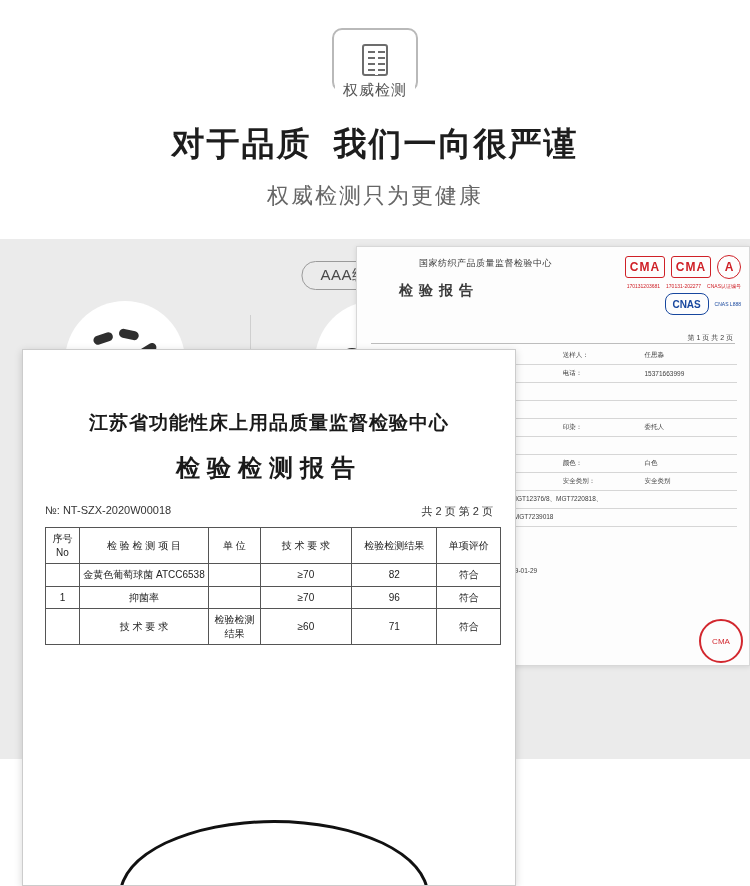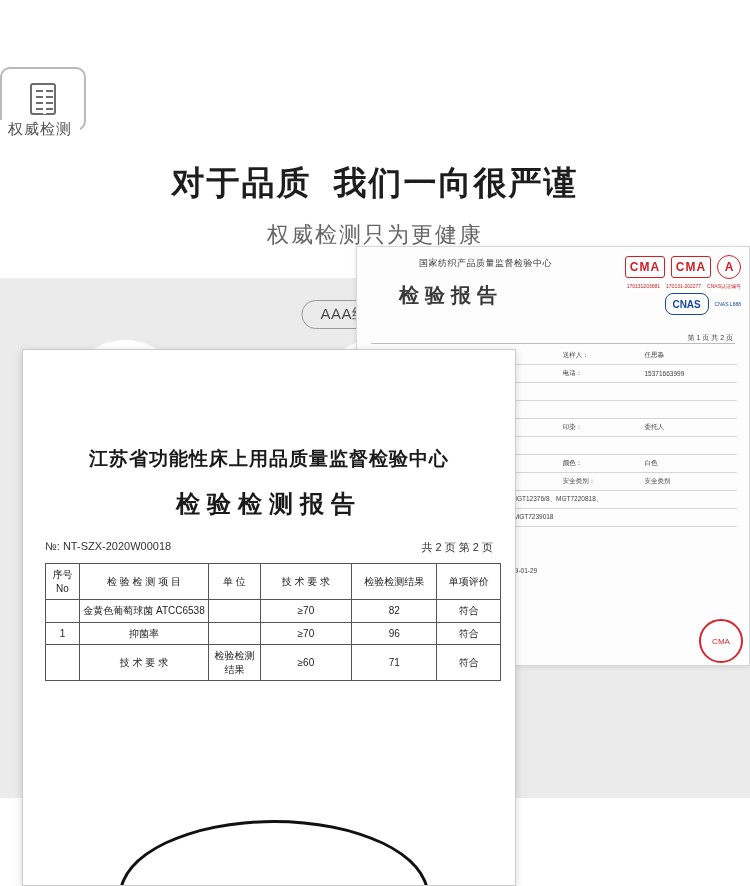--- a/index.html
+++ b/index.html
@@ -13,22 +13,21 @@
     position: relative;
     color: #2b2b2b;
   }
 
   
   .badge-wrap {
     width: 100%;
     padding-top: 28px;
     display: flex;
     flex-direction: column;
-    align-items: flex-start;
-    margin-top: 39px;
+    align-items: center;
   }
   .badge-box {
     width: 86px;
     height: 64px;
     border: 2px solid #b9b9b9;
     border-radius: 10px;
     display: flex;
     align-items: center;
     justify-content: center;
     position: relative;
@@ -184,21 +183,21 @@
   .cert-back .cb-head {
     margin: 10px 0 0 0;
     text-align: left;
     padding-left: 14px;
   }
   .cb-line1 { font-size: 9px; letter-spacing: 0.5px; }
   .cb-line2 { font-size: 9px; letter-spacing: 0.5px; margin-top: 3px; padding-left: 48px;}
   .cb-title {
     margin-top: 12px;
     padding-left: 42px;
-    font-size: 20px;
+    font-size: 14px;
     font-weight: bold;
     letter-spacing: 6px;
   }
   .cb-seals {
     position: absolute;
     right: 8px; top: 8px;
     display: flex;
     flex-direction: column;
     align-items: flex-end;
     gap: 4px;
@@ -275,21 +274,21 @@
     left: 22px;
     top: 349px;
     width: 494px;
     height: 537px;
     background: #ffffff;
     border: 1px solid #cccccc;
     box-shadow: 0 2px 8px rgba(0,0,0,0.16);
     overflow: hidden;
   }
   .cf-title {
-    margin-top: 96px;
+    margin-top: 60px;
     text-align: center;
     font-size: 19px;
     font-weight: bold;
     letter-spacing: 1px;
     color: #1a1a1a;
   }
   .cf-subtitle {
     margin-top: 16px;
     text-align: center;
     font-size: 24px;

